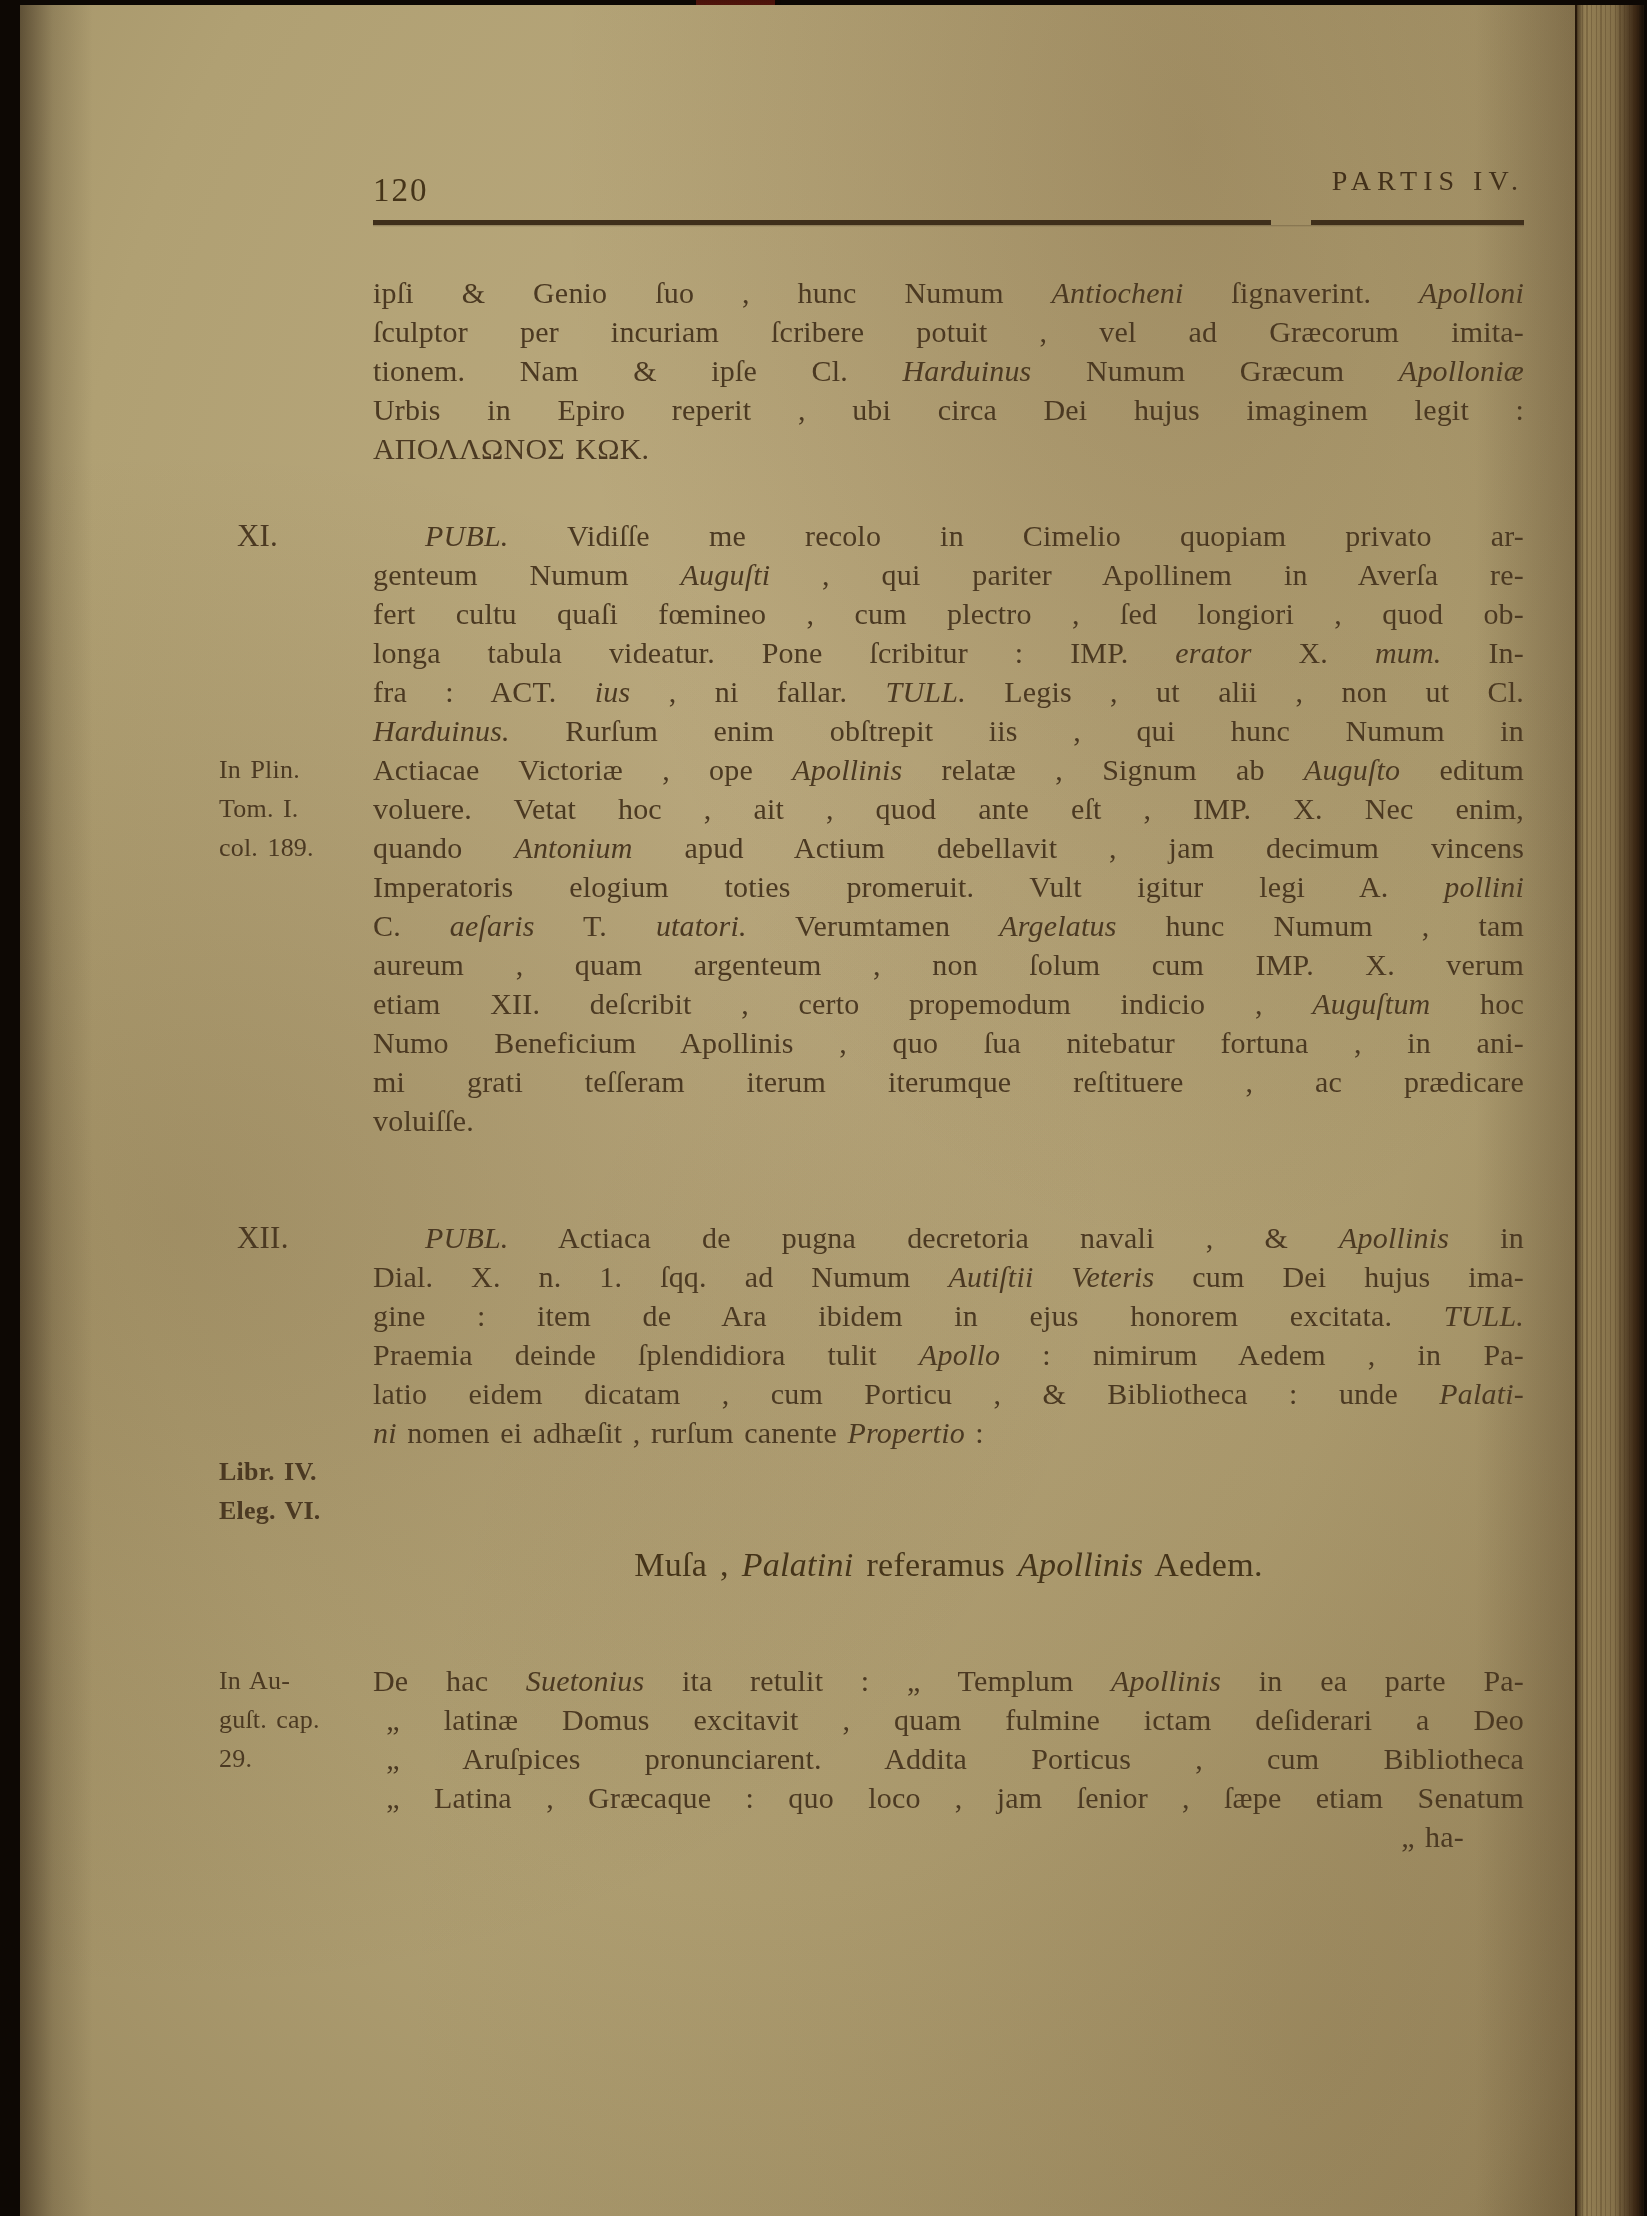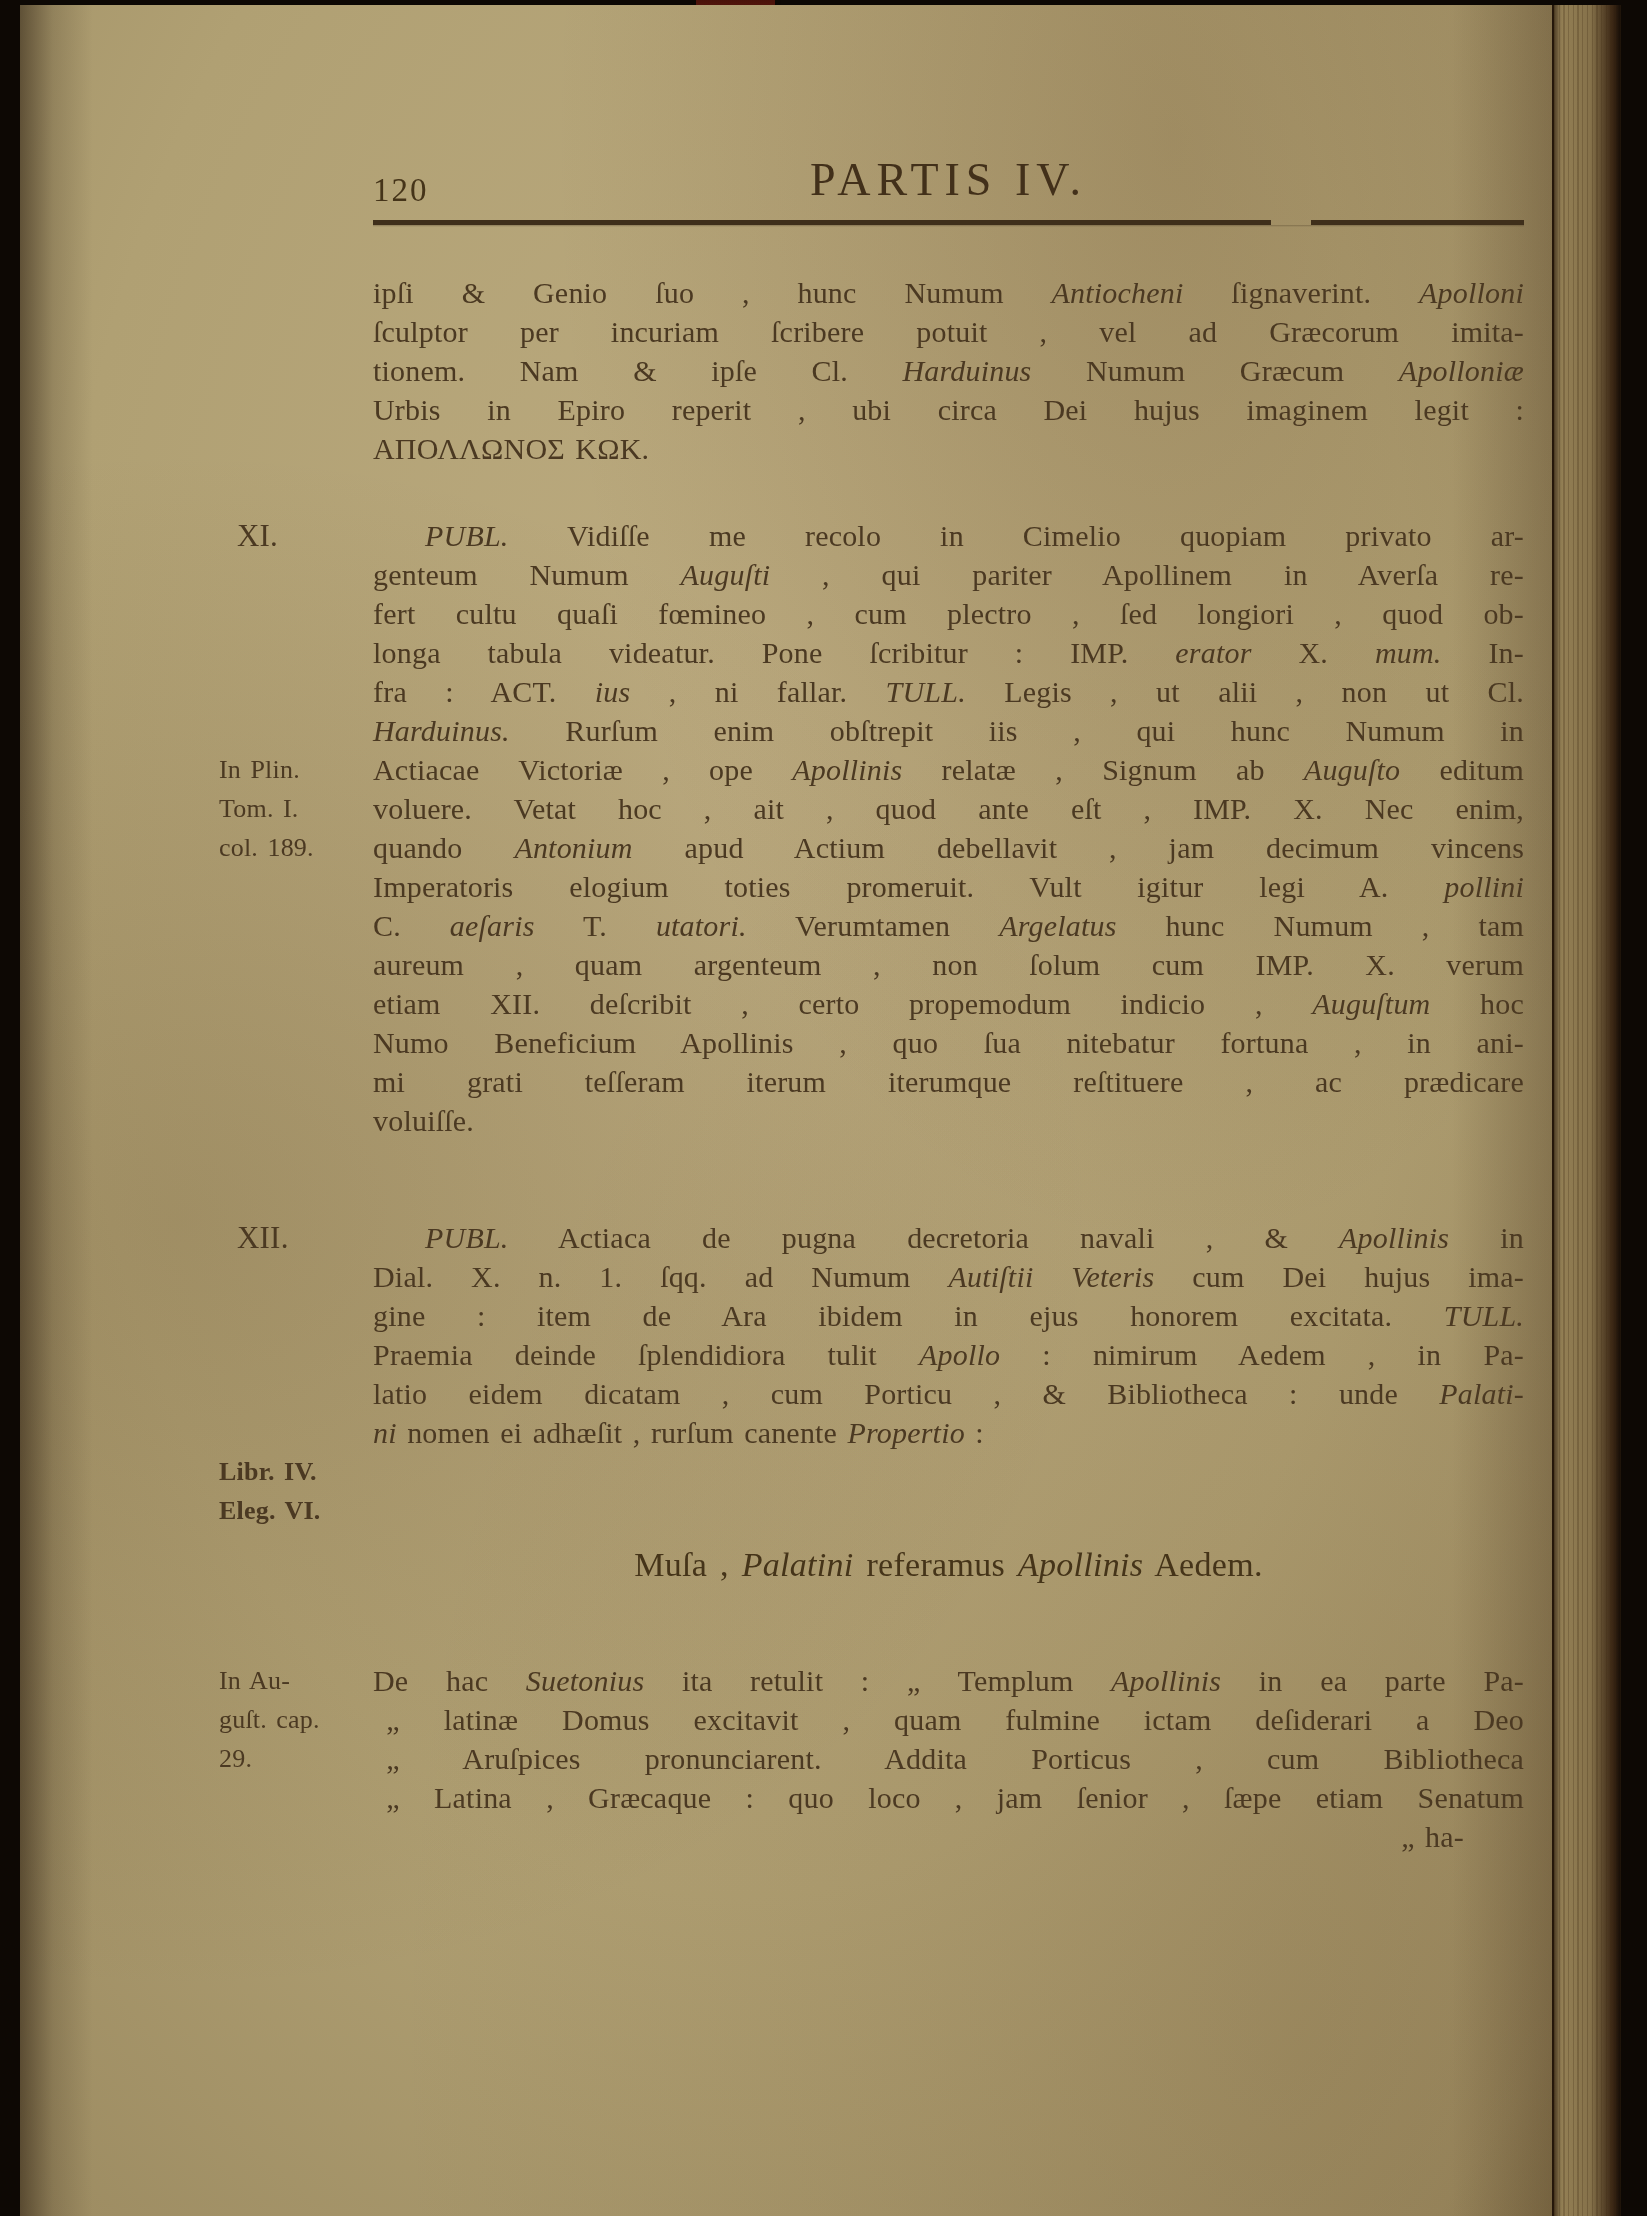--- a/index.html
+++ b/index.html
@@ -10,20 +10,21 @@
   }
   
   .page {
     position:absolute; left:20px; top:5.3px; width:1601px; height:2211px;
     color:#4b3922;
     background:
       radial-gradient(ellipse at 72% 6%, rgba(92,62,30,.22), transparent 38%),
       radial-gradient(ellipse at 10% 55%, rgba(80,55,25,.18), transparent 45%),
       radial-gradient(ellipse at 80% 92%, rgba(95,65,30,.16), transparent 50%),
       radial-gradient(ellipse at 45% 35%, #bcab80, #b0a073 55%, #9d8c62 90%, #8e7d54 100%);
+    padding-left: 23px;
   }
   
   .gutter {
     position:absolute; left:0; top:0; width:73px; height:100%;
     background:linear-gradient(to right, rgba(35,22,10,.55), rgba(35,22,10,.18) 45%, transparent 100%);
     pointer-events:none;
   }
   
   .page-edge {
     position:absolute; right:0; top:0; width:67px; height:100%;
@@ -49,22 +50,22 @@
     position:absolute; left:353px; top:0; width:1151px;
     padding-top:156px;
     --lh:39px;
   }
   .header-row { position:relative; height:48px; }
   .page-number {
     position:absolute; left:0; bottom:0;
     font-size:33px; letter-spacing:2px; color:#453419;
   }
   .running-title {
-    position:absolute; left:0; right:0; bottom:3px; text-align:center;
-    font-size:46px; letter-spacing:6px; color:#42301a;
+    position:absolute; left:0; right:0; bottom:12px; text-align:right;
+    font-size:28px; letter-spacing:6px; color:#42301a;
   }
   .header-rule {
     margin-top:10.6px; height:4.7px;
     background:linear-gradient(to right, #3f2f1b 0 78%, transparent 78% 81.5%, #3f2f1b 81.5% 100%);
     box-shadow:0 1.3px 0 rgba(63,47,27,.25);
   }
   .text-block { margin-top:42px; font-size:30px; line-height:var(--lh); letter-spacing:0.2px; word-spacing:2.7px; }
   .para { position:relative;margin-top:48px; }
   .para.p0 { margin-bottom:13.3px; }
   .para.p1 { margin-bottom:78px; }

